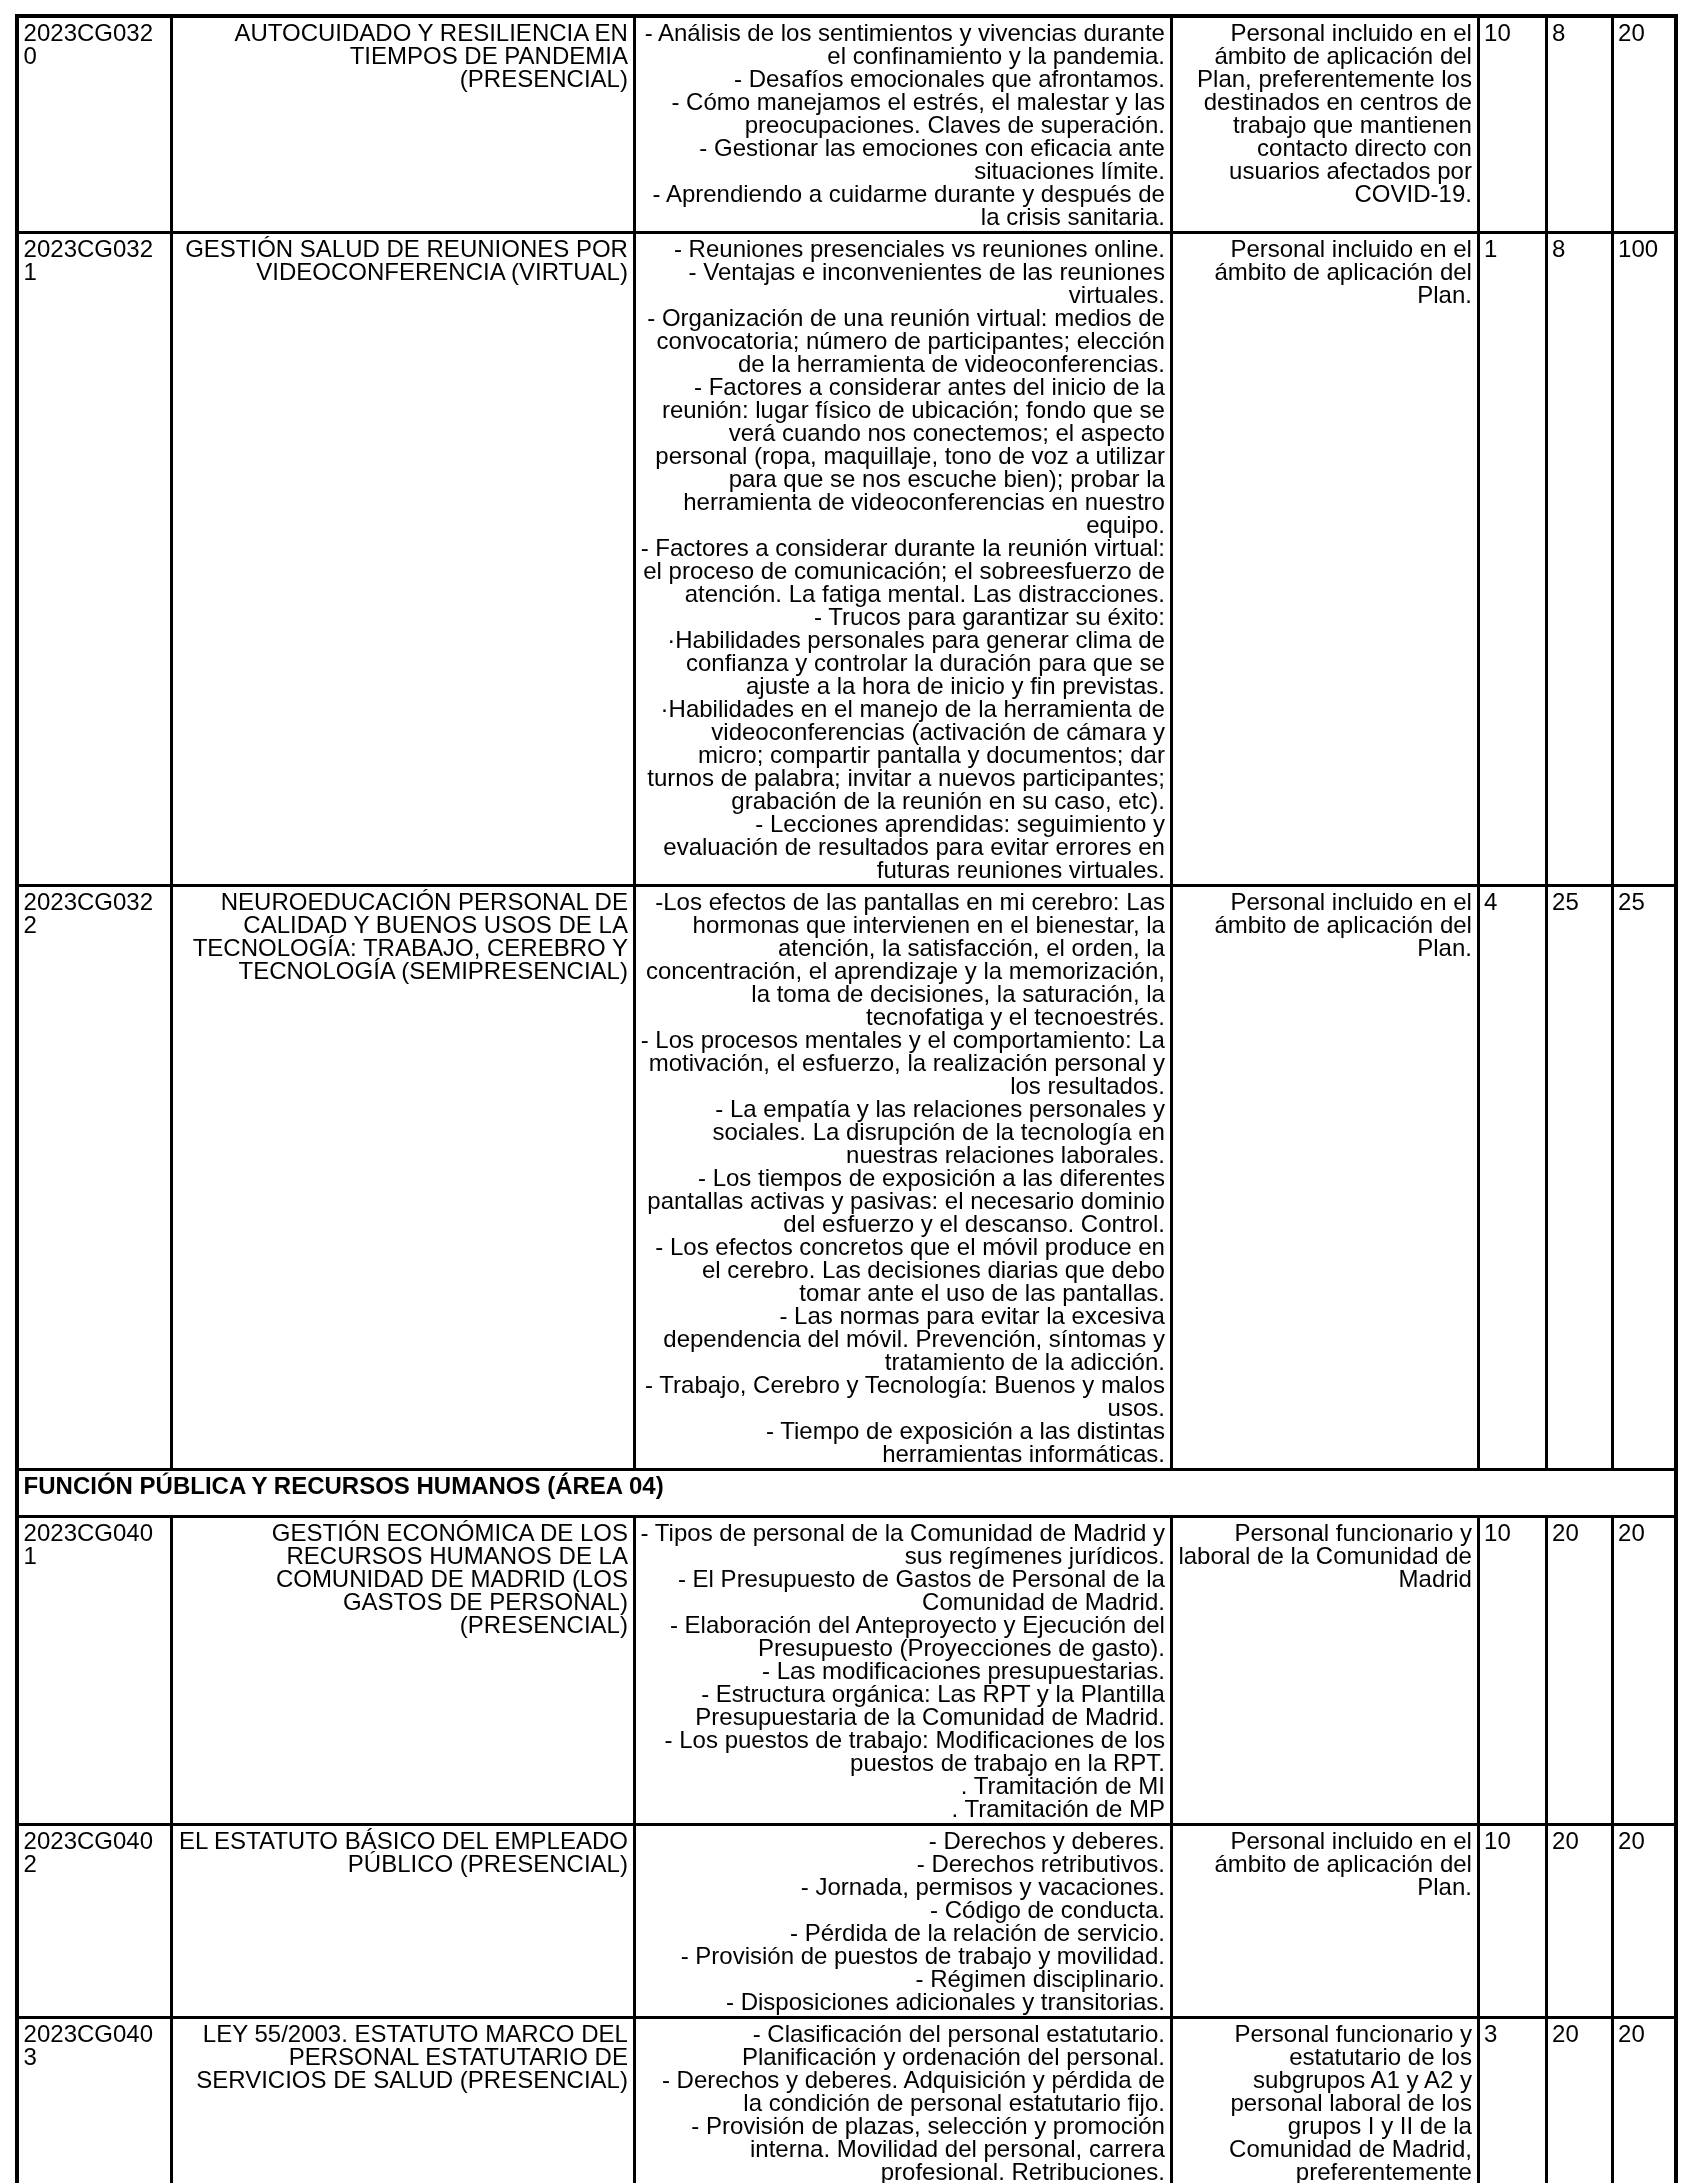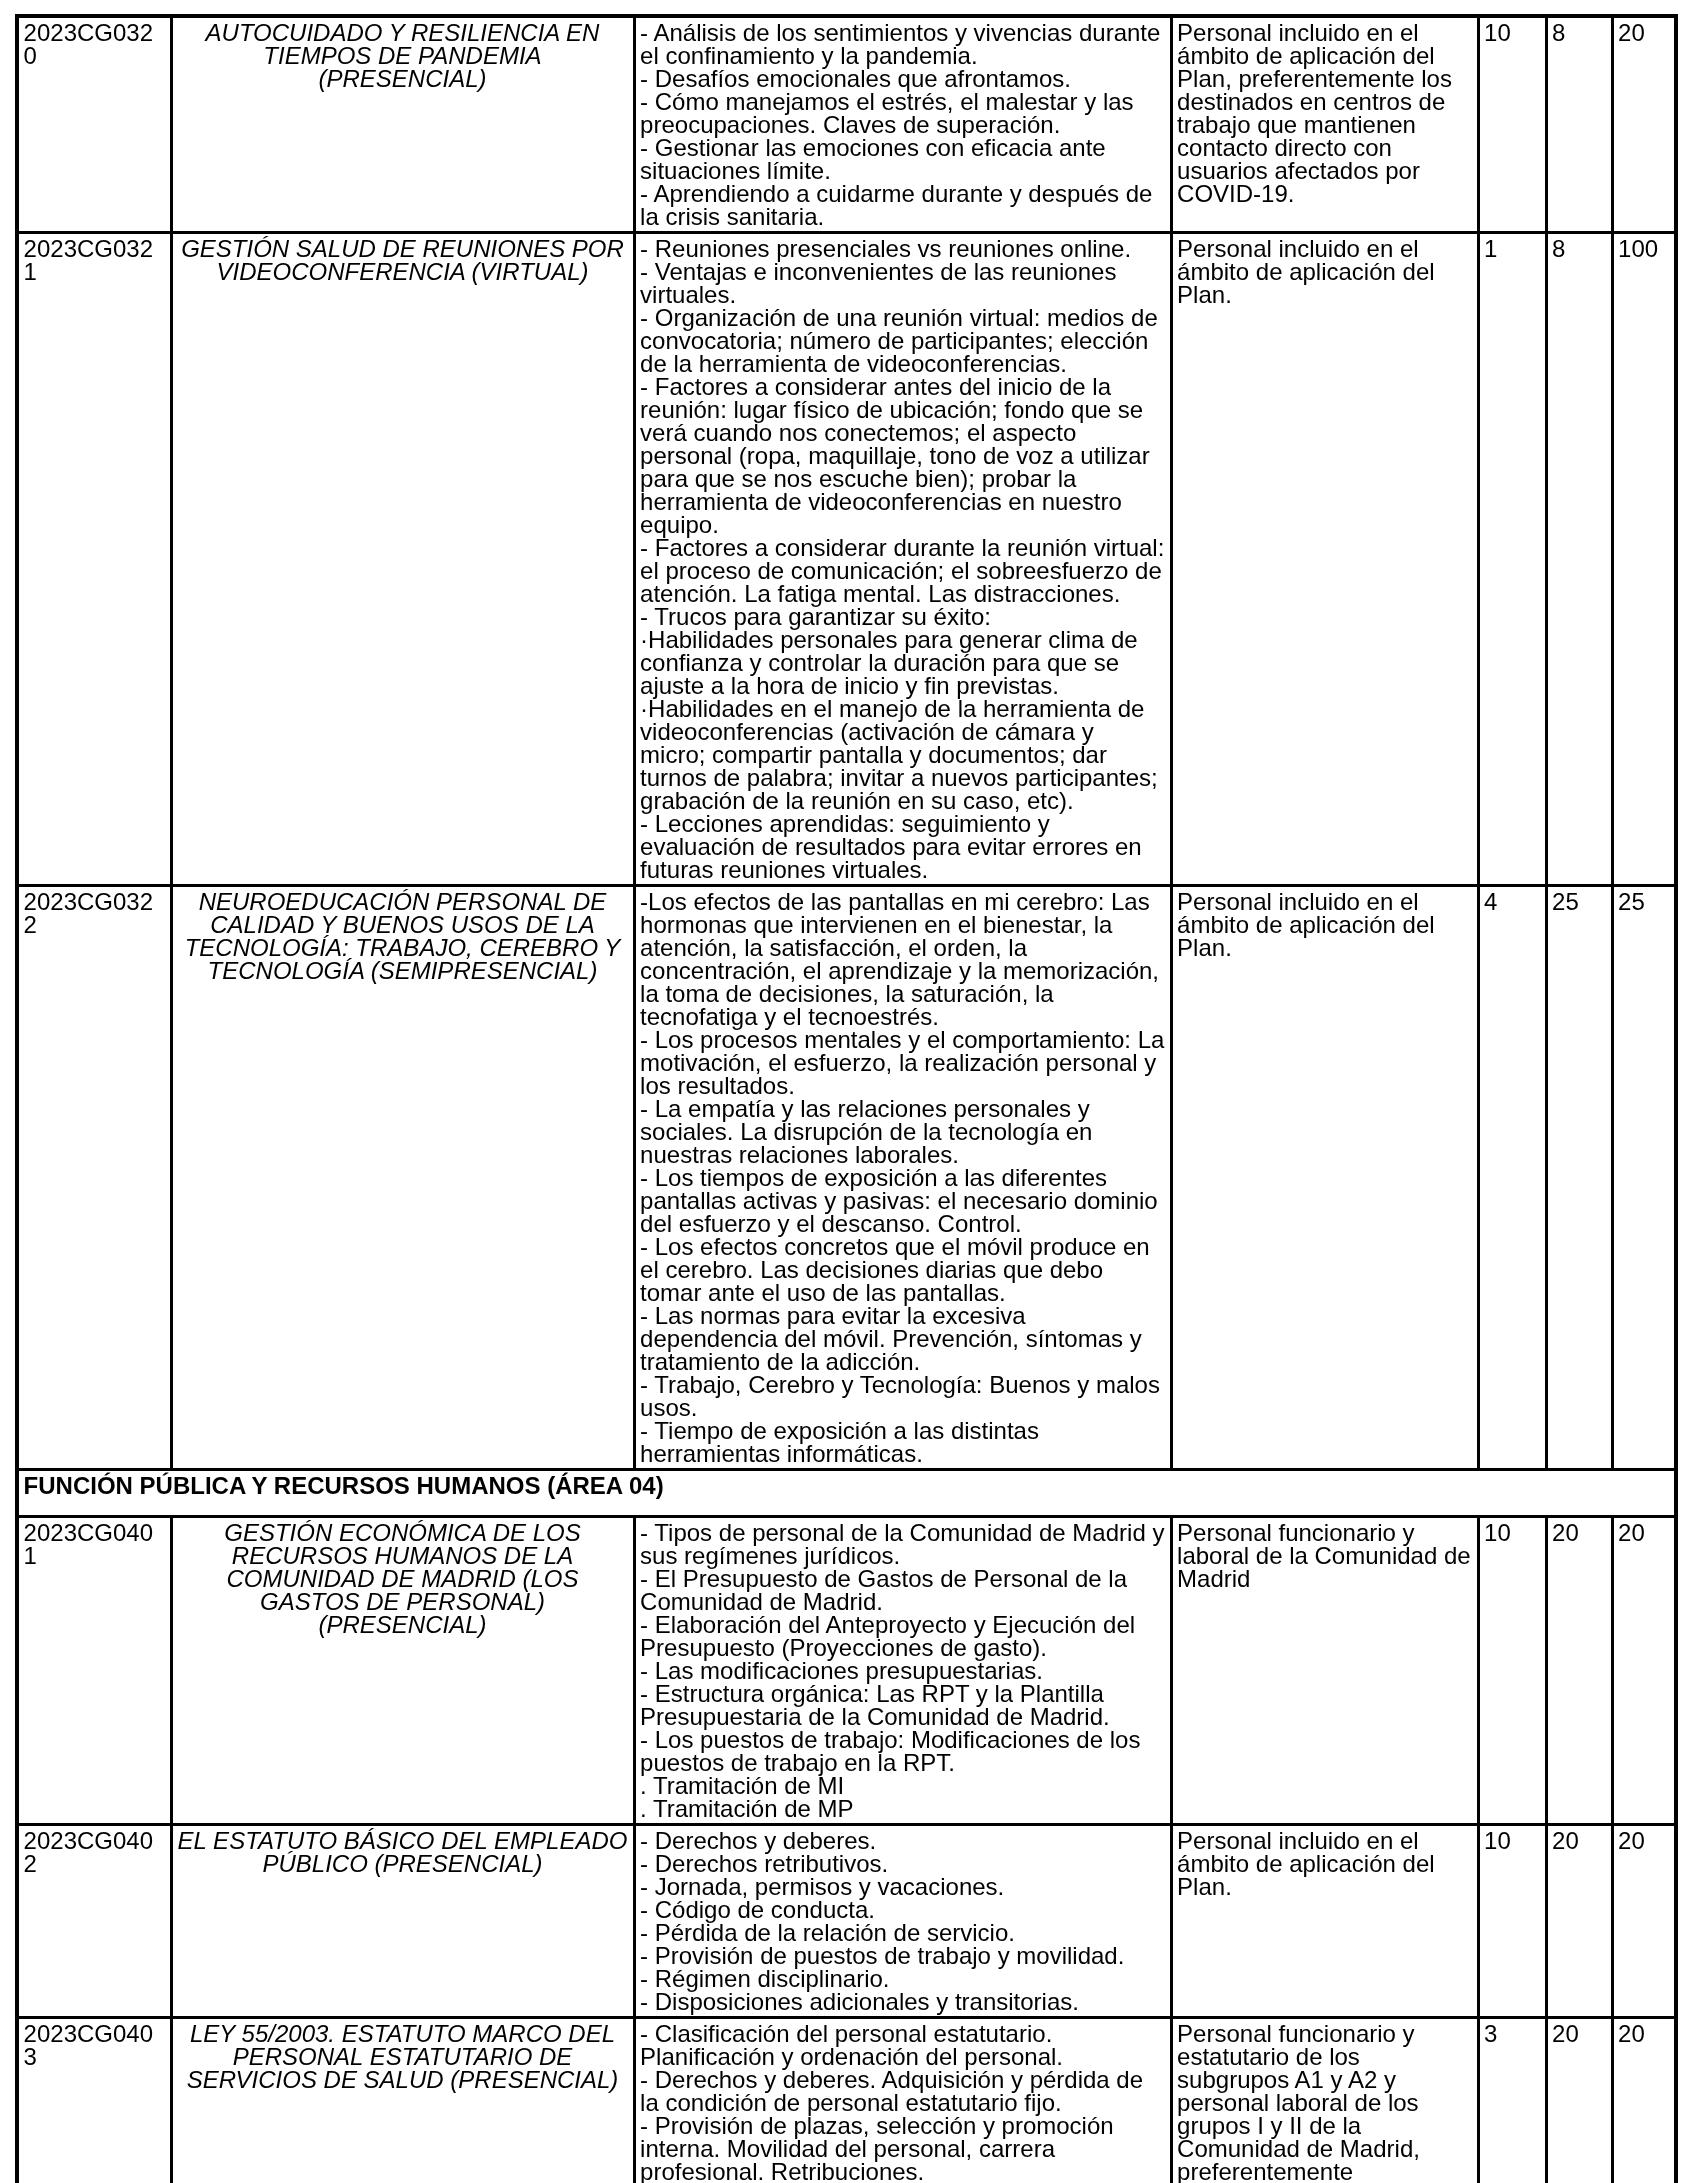--- a/index.html
+++ b/index.html
@@ -40,24 +40,24 @@
   }
   tr.header-row { height: 71px; }
   tr.row-0 { height: 192px; }
   tr.row-1 { height: 517px; }
   tr.row-2 { height: 461px; }
   tr.section-row { height: 47px; margin-left: 8px; }
   tr.row-3 { height: 303px; }
   tr.row-4 { height: 181px; }
   tr.row-5 { height: 262px; }
   td.codigo { text-align: left; }
-  td.denominacion { text-align: center; font-style: italic; }
+  td.denominacion { text-align: right; }
   td.contenidos, td.destinatarios {
     white-space: pre-line;
-    text-align: left;
+    text-align: right;
   }
   td.num { text-align: left; }
   td.section-cell {
     font-weight: bold;
     font-size: 20px;
     vertical-align: middle;
     padding-left: 4.6px;
   }
 </style>
 </head>

